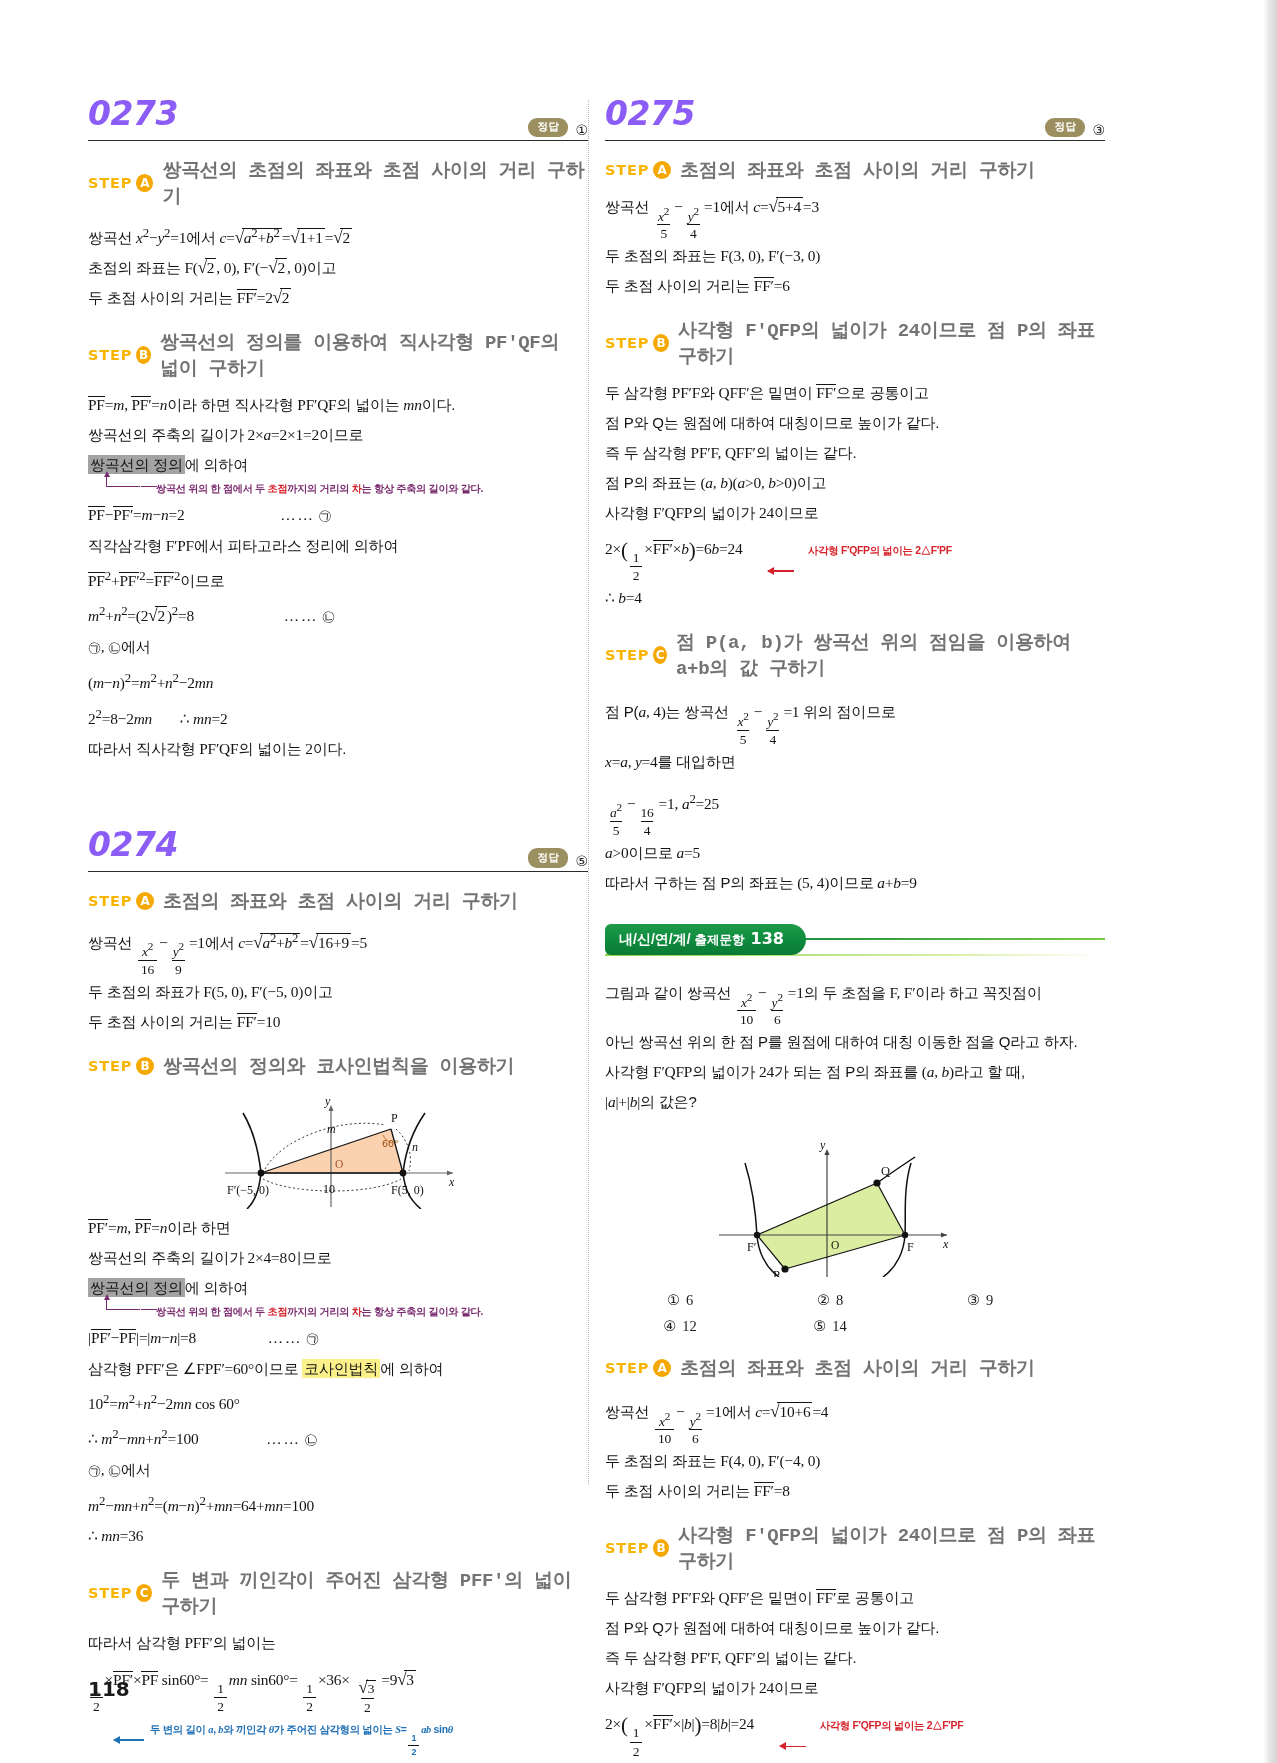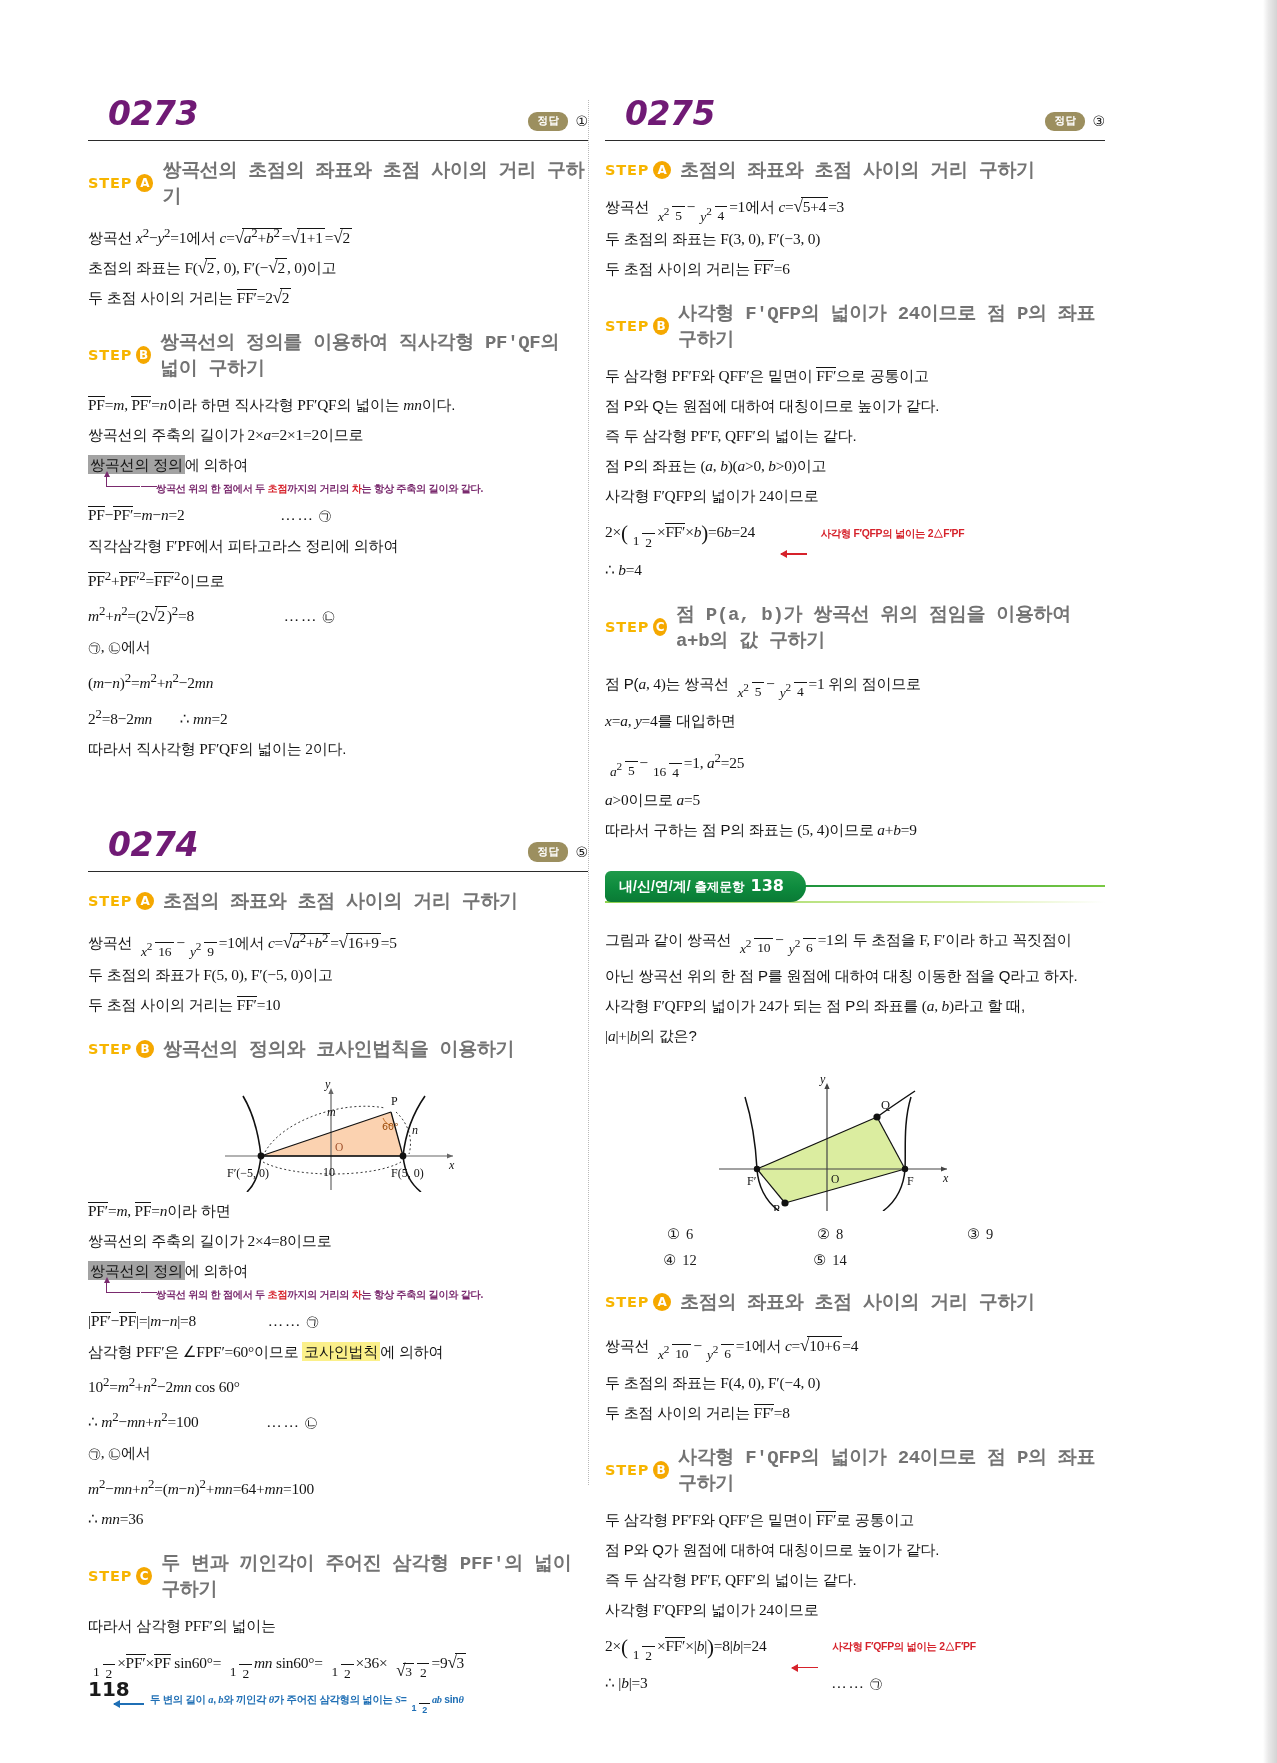--- a/index.html
+++ b/index.html
@@ -41,28 +41,27 @@
     position: relative;
     height: 46px;
     border-bottom: 1.6px solid #2b2b2b;
     margin-bottom: 14px;
   }
   .prob-num {
     font-family: "DejaVu Sans", sans-serif;
     font-weight: 700;
     font-style: italic;
     font-size: 33px;
-    color: #701a75;
+    color: #8b5cf6;
     letter-spacing: -0.5px;
     line-height: 38px;
-    margin-left: 20px;
   }
   .ans-wrap {
-    position: absolute; right: 0; bottom: 9px;
-    display: flex; align-items: center; gap: 7px;
+    position: absolute; right: 0; bottom: 3px;
+    display: flex; align-items: flex-end; gap: 7px;
   }
   .ans-badge {
     background: #9c8f5f;
     color: #fff;
     font-family: "Liberation Sans", sans-serif;
     font-weight: 700;
     font-size: 10.5px;
     padding: 2.5px 9px 3px;
     border-radius: 9px;
     letter-spacing: 0.5px;
@@ -116,21 +115,21 @@
     letter-spacing: -0.2px;
     white-space: nowrap;
   }
   .ko { font-family: "Liberation Sans", sans-serif; font-size: 15px; }
   i.v { font-family: "Liberation Serif", serif; font-style: italic; }
   .ov { border-top: 1.1px solid #141414; padding-top: 0px; display: inline-block; line-height: 1.05; }
 
   
   .frac {
     display: inline-flex;
-    flex-direction: row;
+    flex-direction: column;
     align-items: center;
     vertical-align: -8px;
     margin: 0 2px;
     font-size: 13.5px;
     line-height: 1.12;
   }
   .frac .num { padding: 0 3px 1px; }
   .frac .den { padding: 1px 3px 0; border-top: 1.1px solid #141414; }
 
   

